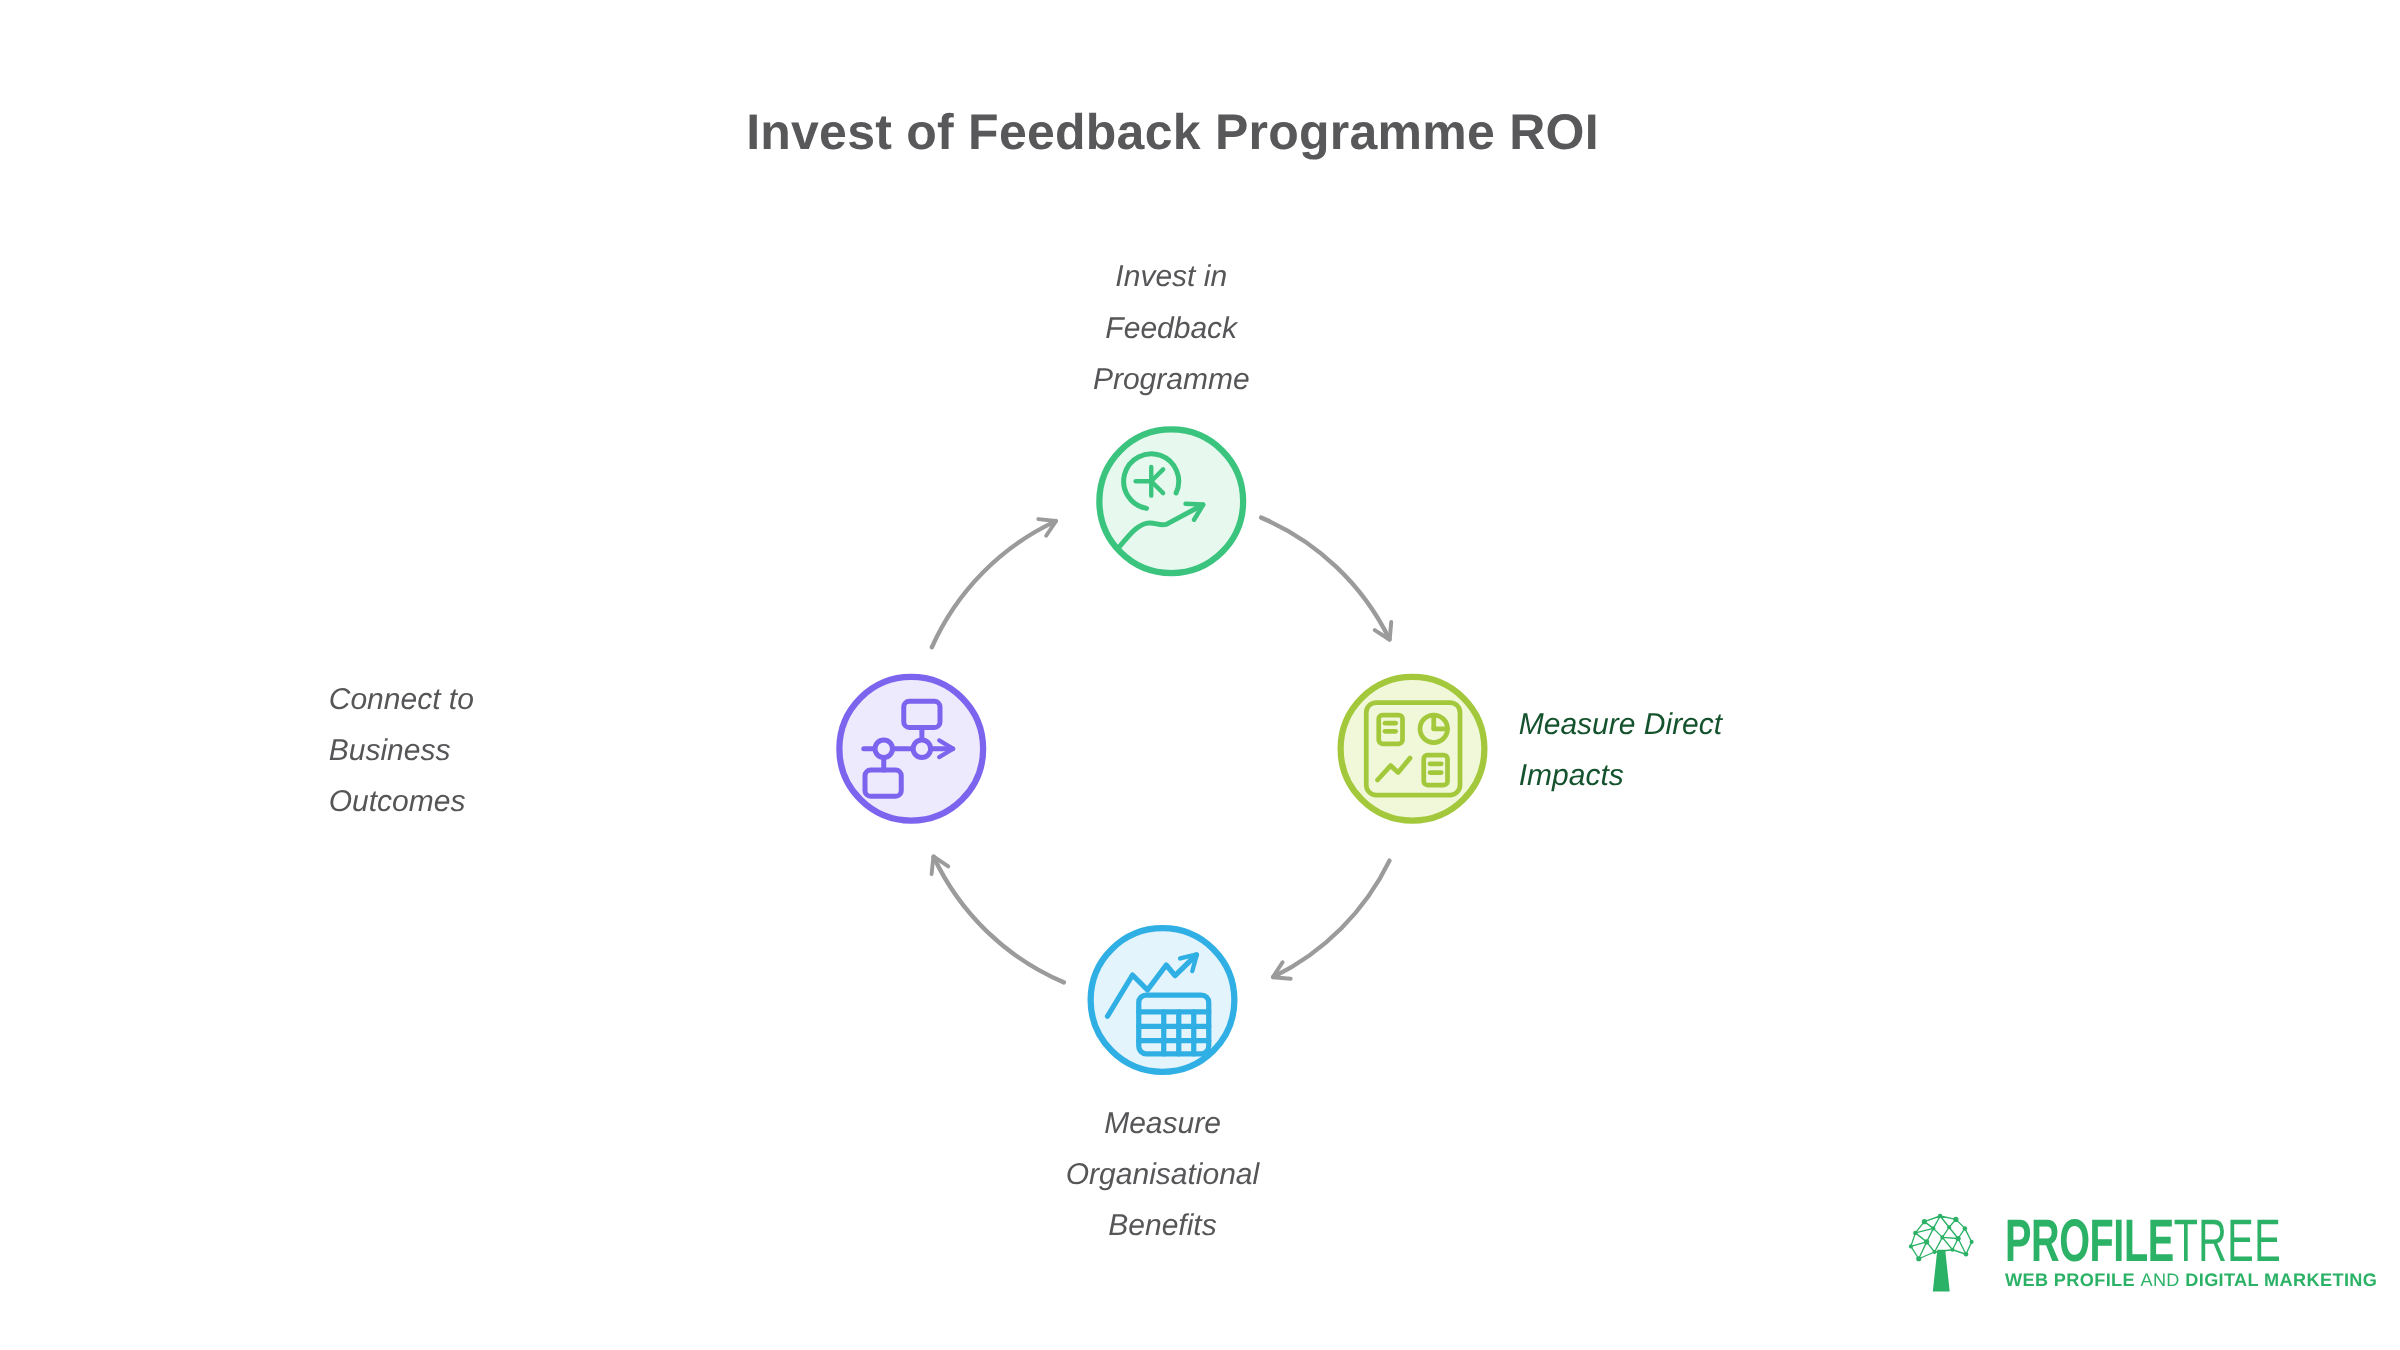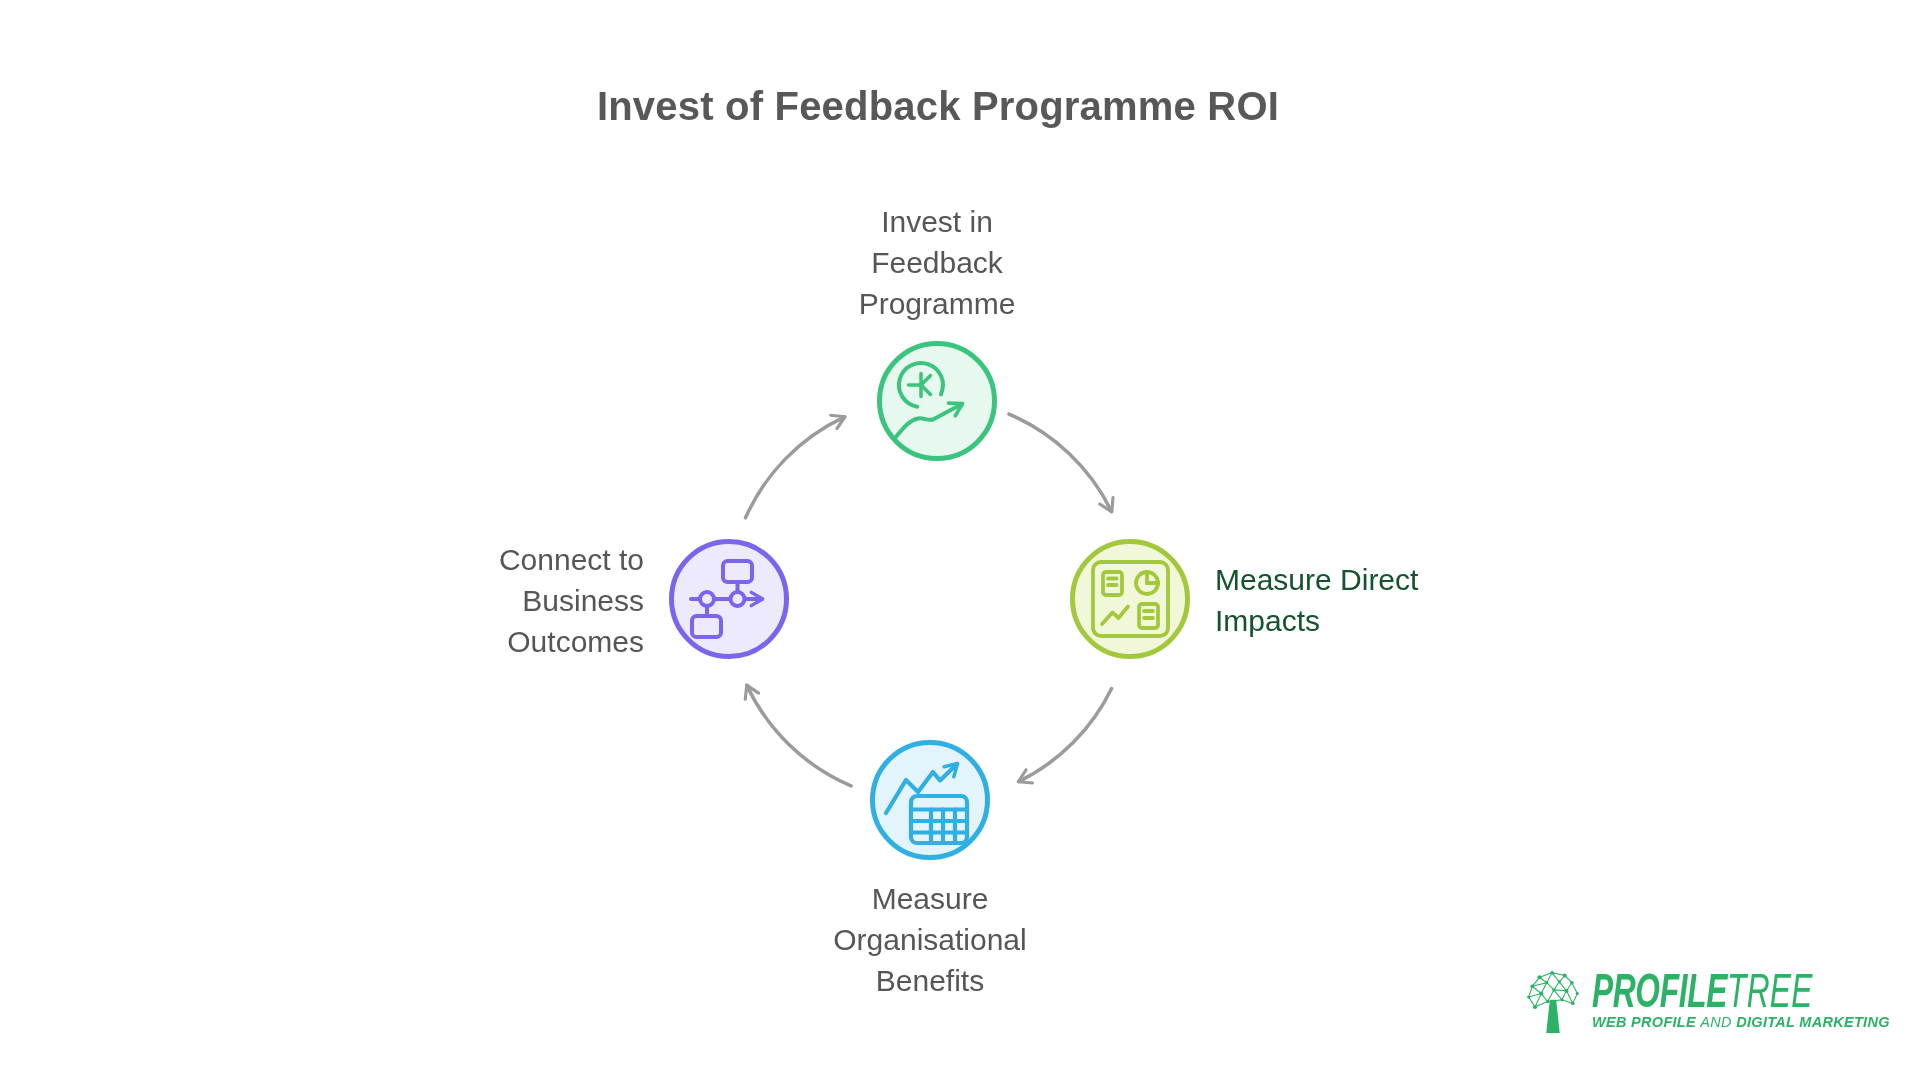--- a/index.html
+++ b/index.html
@@ -18,29 +18,29 @@
     position:absolute; width:120px; height:120px; box-sizing:border-box;
     border:5px solid #ccc; border-radius:50%;
     display:flex; align-items:center; justify-content:center;
   }
   .node svg { display:block; }
   #node-invest   { left:877px;  top:341px; }
   #node-measure  { left:1070px; top:539px; }
   #node-evaluate { left:870px;  top:740px; }
   #node-connect  { left:669px;  top:539px; }
   .node-label {
-    position:absolute; font-size:30px; line-height:41px; font-weight:400;
-    color:#565659; white-space:pre-line;
+    position:absolute; font-size:24px; line-height:41px; font-weight:400;
+    color:#565659; white-space:pre-line;font-style:italic;
   }
   #label-invest   { left:737px;  top:201px; width:400px; text-align:center; }
   #label-measure  { left:1215px; top:559px; width:430px; text-align:left; }
   #label-evaluate { left:730px;  top:878px; width:400px; text-align:center; }
-  #label-connect  { left:244px;  top:539px; width:400px; text-align:right; }
+  #label-connect  { left:263px;  top:539px; width:400px; }
 
-  .logo { position:absolute; left:1526px; top:969px; display:flex; align-items:flex-start; gap:12px; color:#2bb266;font-style:italic; }
+  .logo { position:absolute; left:1526px; top:969px; display:flex; align-items:center; gap:24px; color:#2bb266; }
   .logo-text { display:flex; flex-direction:column; padding-top:1px; }
   .brand-line {
     font-size:48px; font-weight:700; line-height:42px; white-space:nowrap;
     letter-spacing:-0.5px; transform:scaleX(0.66); transform-origin:0 0; width:232px;
   }
   .brand-light { font-weight:400; letter-spacing:0.5px; }
   .tagline { font-size:14.5px; font-weight:700; letter-spacing:0.3px; margin-top:2px; white-space:nowrap; }
   .tagline-and { font-weight:400; }
 </style>
 </head>

